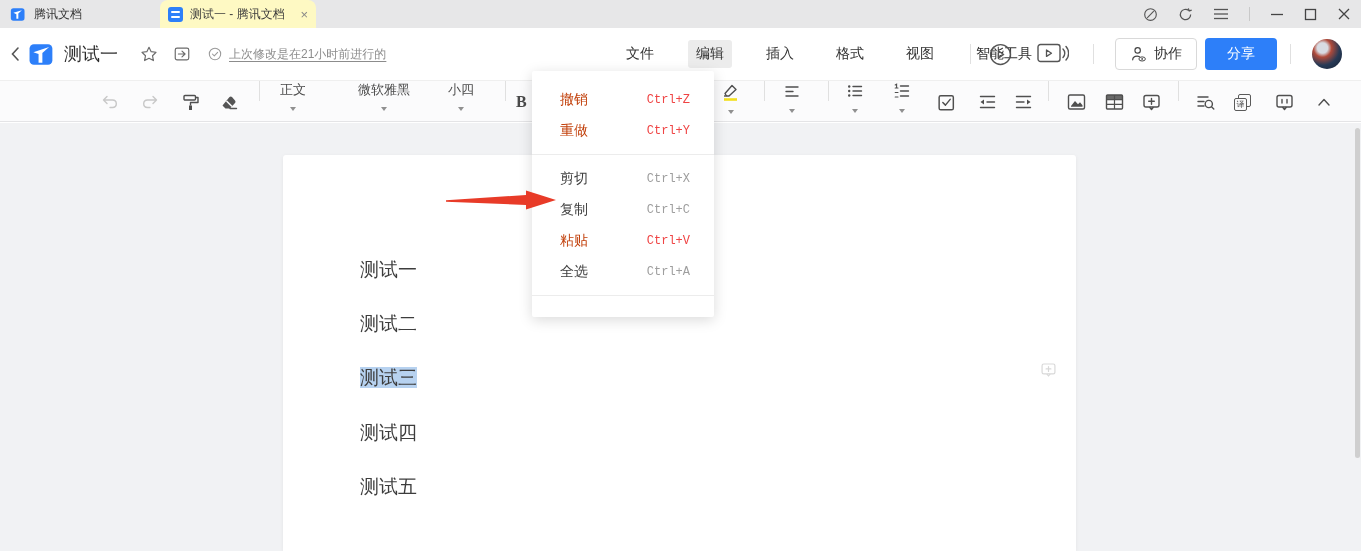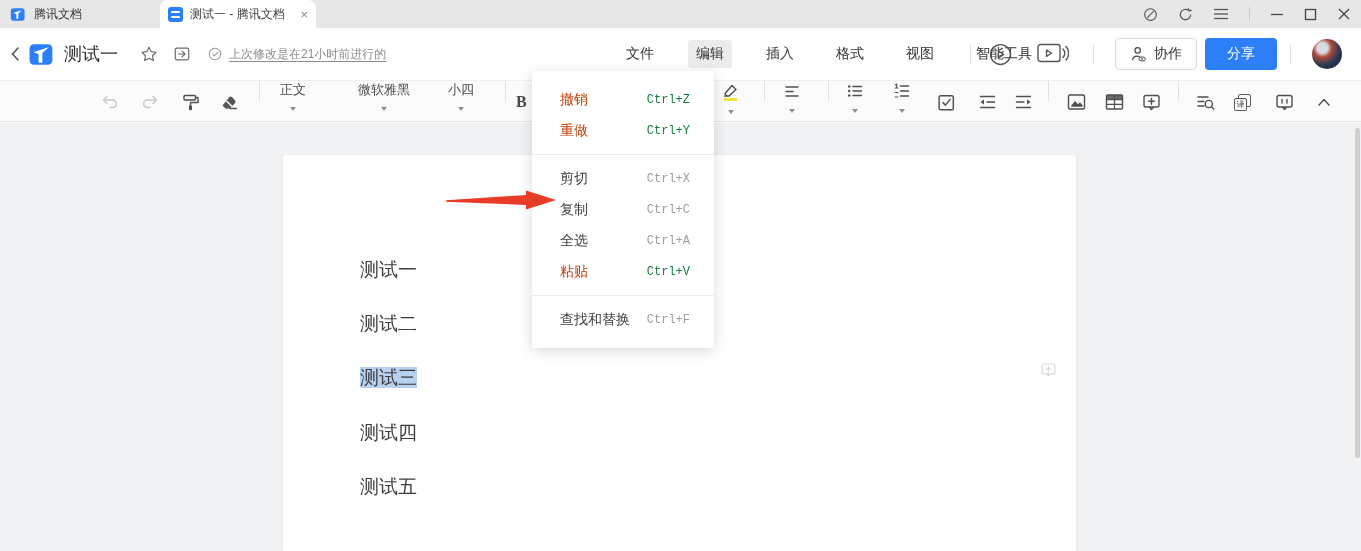--- a/index.html
+++ b/index.html
@@ -3,21 +3,21 @@
 <meta charset="utf-8">
 <style>
   * { margin:0; padding:0; box-sizing:border-box; }
   html,body { width:1361px; height:551px; overflow:hidden;
     font-family:"Liberation Sans","DejaVu Sans",sans-serif; }
 
   
   #titlebar { position:absolute; left:0; top:0; width:1361px; height:28px; background:#e7e7e8; }
   .tb-left { position:absolute; left:10px; top:0; height:28px; display:flex; align-items:center; gap:8px; }
   .tb-appname { font-size:12px; color:#333; }
-  .tb-tab { position:absolute; left:160px; top:0; width:156px; height:28px; background:#ffffff;
+  .tb-tab { position:absolute; left:160px; top:0; width:156px; height:28px; background:#fef9c3;
     border-radius:8px 8px 0 0; display:flex; align-items:center; padding:0 8px; gap:7px; }
   .tab-docicon { width:15px; height:15px; background:#2d7ff9; border-radius:3px; position:relative; flex:none; }
   .tab-docicon:before { content:""; position:absolute; left:3px; top:4px; width:9px; height:2px; background:#fff; border-radius:1px; }
   .tab-docicon:after  { content:""; position:absolute; left:3px; top:9px; width:9px; height:2px; background:#fff; border-radius:1px; }
   .tb-tabtitle { font-size:12px; color:#3c3c3c; white-space:nowrap; overflow:hidden; max-width:105px; }
   .tb-tabclose { font-size:13px; color:#888; margin-left:auto; cursor:default; }
   .tb-right { position:absolute; right:10px; top:0; height:28px; display:flex; align-items:center; gap:20px; }
   .tb-right svg { display:block; }
   .tb-vdiv { width:1px; height:14px; background:#c9c9c9; }
 
@@ -60,21 +60,21 @@
   .pg-comment { position:absolute; left:756px; top:206px; opacity:.55; }
   #scrollthumb { position:absolute; right:1px; top:5px; width:5px; height:330px; background:#cfcfcf; border-radius:3px; }
 
   
   #edit-menu { position:absolute; left:532px; top:71px; width:182px; background:#ffffff; z-index:50;
     border-radius:2px; box-shadow:0 3px 14px rgba(0,0,0,.15); padding:13px 0; }
   .em-item { height:31px; display:flex; align-items:center; padding:0 24px 0 28px; }
   .em-label { font-size:14px; color:#404040; }
   .em-short { margin-left:auto; font-size:12px; color:#9e9e9e; font-family:"Liberation Mono","DejaVu Sans Mono",monospace; }
   .em-item.disabled .em-label { color:#c2410c; }
-  .em-item.disabled .em-short { color:#15803d; }
+  .em-item.disabled .em-short { color:#ef4444; }
   .em-sep { height:1px; background:#ececec; margin:8px 0; }
 
   
   #red-arrow { position:absolute; left:446px; top:189px; z-index:60; }
 </style>
 </head>
 <body>
 
 <div id="titlebar">
   <div class="tb-left">
@@ -374,30 +374,26 @@
   </div>
   <div class="em-sep"></div>
   <div class="em-item">
     <span class="em-label">剪切</span>
       <span class="em-short">Ctrl+X</span>
   </div>
   <div class="em-item">
     <span class="em-label">复制</span>
       <span class="em-short">Ctrl+C</span>
   </div>
+  <div class="em-item disabled">
+    <span class="em-label">粘贴</span>
+      <span class="em-short">Ctrl+V</span>
+  </div>
   <div class="em-item">
     <span class="em-label">全选</span>
       <span class="em-short">Ctrl+A</span>
   </div>
-  <div class="em-item disabled">
-    <span class="em-label">粘贴</span>
-      <span class="em-short">Ctrl+V</span>
-  </div>
   <div class="em-sep"></div>
-  <div class="em-item">
-    <span class="em-label">查找和替换</span>
-      <span class="em-short">Ctrl+F</span>
-  </div>
 </div>
 
 <svg id="red-arrow" width="112" height="22" viewBox="0 0 112 22">
   <polygon points="0,11.3 80,6 80,1.5 110,11 80,20.5 80,16 0,12.7" fill="#e83b28"></polygon>
 </svg>
 
 </body></html>

